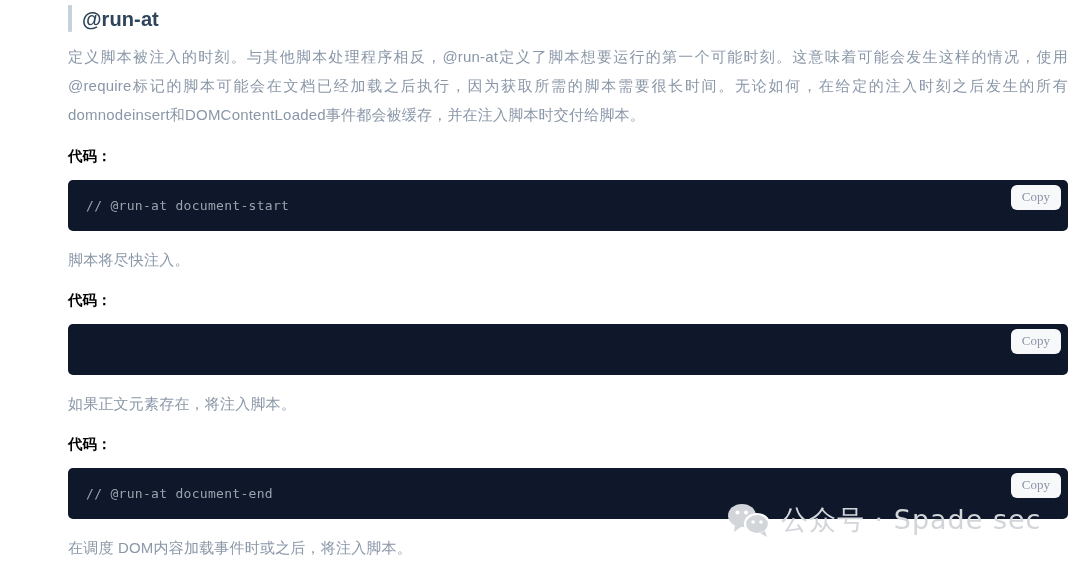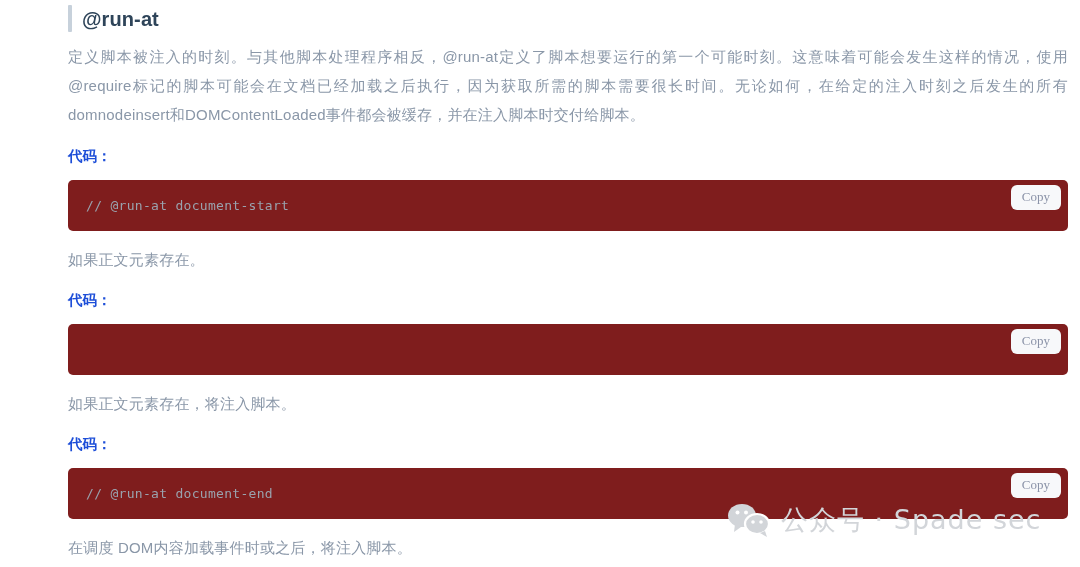--- a/index.html
+++ b/index.html
@@ -60,29 +60,29 @@
     text-justify: inter-character;
     max-width: 1000px;
     letter-spacing: 0.2px;
   }
 
   
   .code-label {
     margin: 16px 0 0 0;
     font-size: 14.5px;
     font-weight: bold;
-    color: #1d4ed8;
+    color: #000000;
     line-height: 22px;
   }
 
   
   .code-block {
     position: relative;
     margin: 13px 0 0 0;
-    background: #7f1d1d;
+    background: #0f172a;
     border-radius: 5px;
     height: 51px;
     width: 1000px;
     box-sizing: border-box;
   }
   .code-text {
     position: absolute;
     left: 18px;
     top: 18px;
     font-family: "DejaVu Sans Mono", "Liberation Mono", monospace;
@@ -151,21 +151,21 @@
     <span class="heading-text">@run-at</span>
   </div>
 
   <p class="body-paragraph">定义脚本被注入的时刻。与其他脚本处理程序相反，@run-at定义了脚本想要运行的第一个可能时刻。这意味着可能会发生这样的情况，使用@require标记的脚本可能会在文档已经加载之后执行，因为获取所需的脚本需要很长时间。无论如何，在给定的注入时刻之后发生的所有domnodeinsert和DOMContentLoaded事件都会被缓存，并在注入脚本时交付给脚本。</p>
 
   <div class="code-label">代码：</div>
   <div class="code-block">
     <span class="code-text">// @run-at document-start</span>
     <span class="copy-button">Copy</span>
   </div>
-  <p class="note-line">如果正文元素存在。</p>
+  <p class="note-line">脚本将尽快注入。</p>
 
   <div class="code-label">代码：</div>
   <div class="code-block">
     <span class="copy-button">Copy</span>
   </div>
   <p class="note-line">如果正文元素存在，将注入脚本。</p>
 
   <div class="code-label">代码：</div>
   <div class="code-block">
     <span class="code-text">// @run-at document-end</span>

